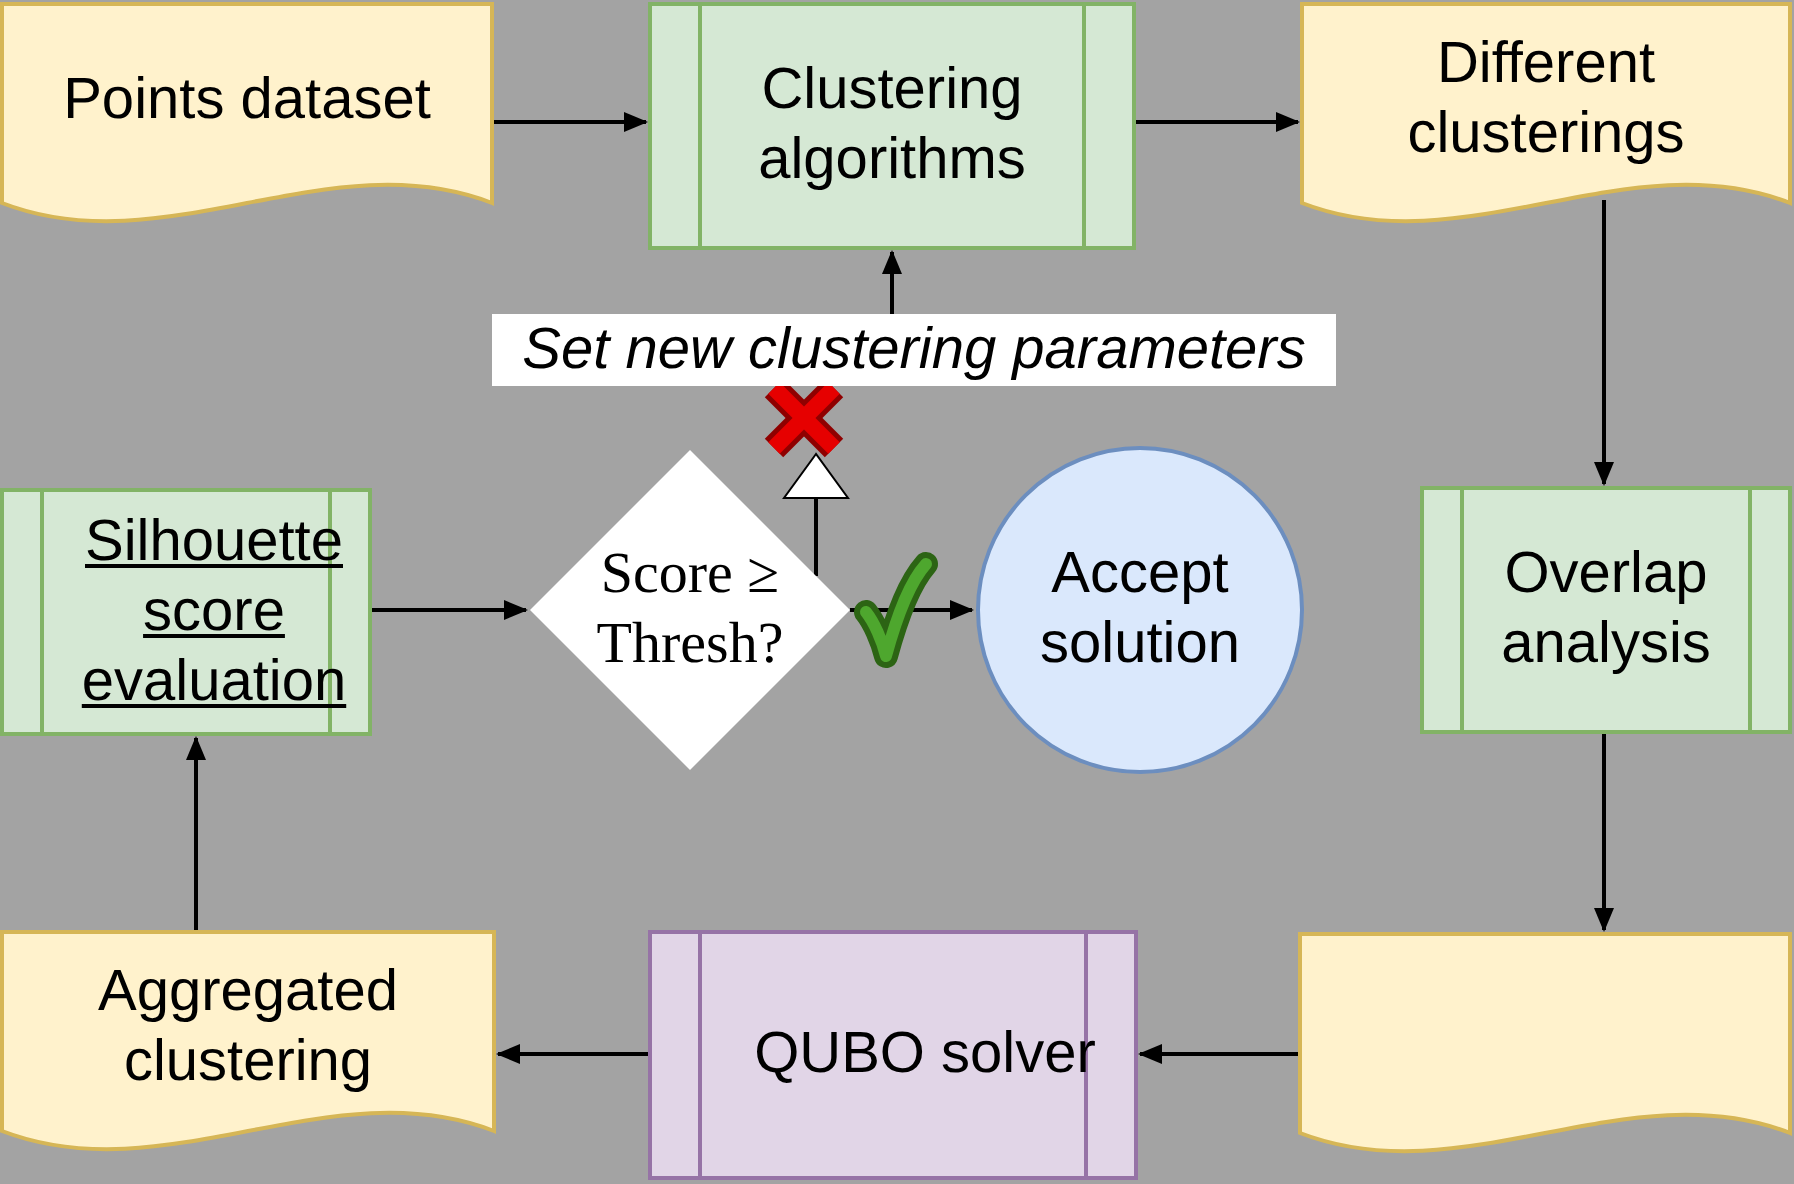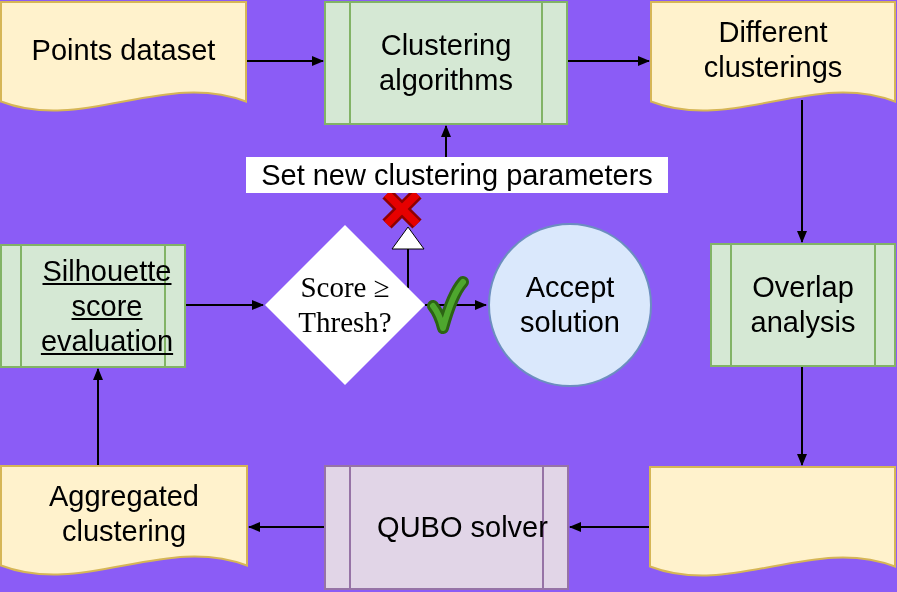--- a/index.html
+++ b/index.html
@@ -1,31 +1,31 @@
 <!DOCTYPE html>
 <html><head>
 <meta charset="utf-8">
 <style>
   html,body{margin:0;padding:0;background:#000;}
   .canvas{
     position:relative;
     width:897px;height:592px;
-    background:#8b5cf6;
+    background:#a3a3a3;
     overflow:hidden;
     font-family:"Liberation Sans", sans-serif;
   }
   .canvas svg{position:absolute;left:0;top:0;}
   .lbl{
     position:absolute;
     display:flex;align-items:center;justify-content:center;
     text-align:center;
     white-space:pre-line;
     font-size:29px;line-height:35px;color:#000;
   }
-  .lbl.white-bg{background:#ffffff;line-height:36px;}
+  .lbl.white-bg{background:#ffffff;line-height:36px;font-style:italic;}
 </style>
 </head>
 <body>
 
 <div class="canvas">
 
   <svg width="897" height="592" viewBox="0 0 897 592">
     <defs>
       <marker id="ah" markerWidth="12" markerHeight="10" refX="11" refY="5" orient="auto" markerUnits="userSpaceOnUse">
         <path d="M0,0 L12,5 L0,10 Z" fill="#000000"></path>

